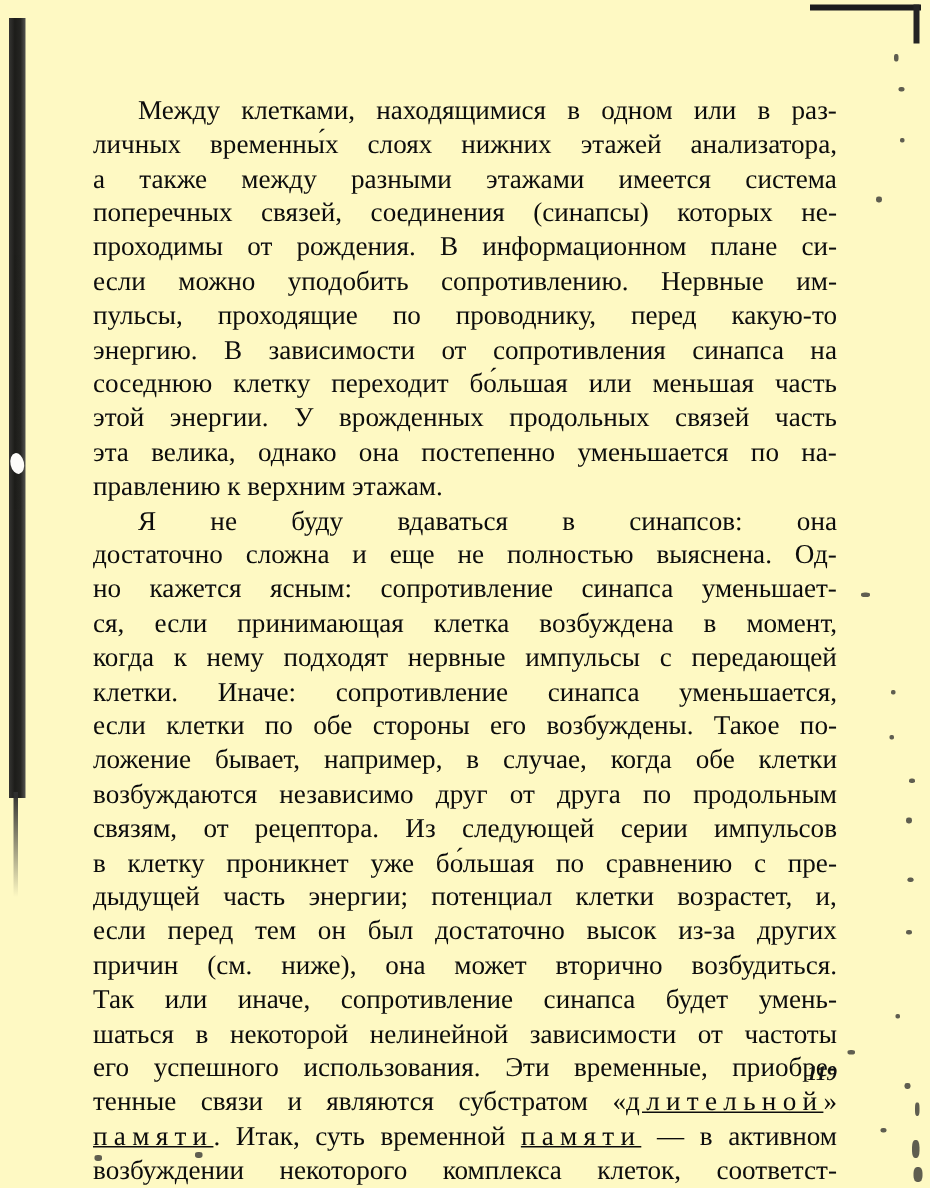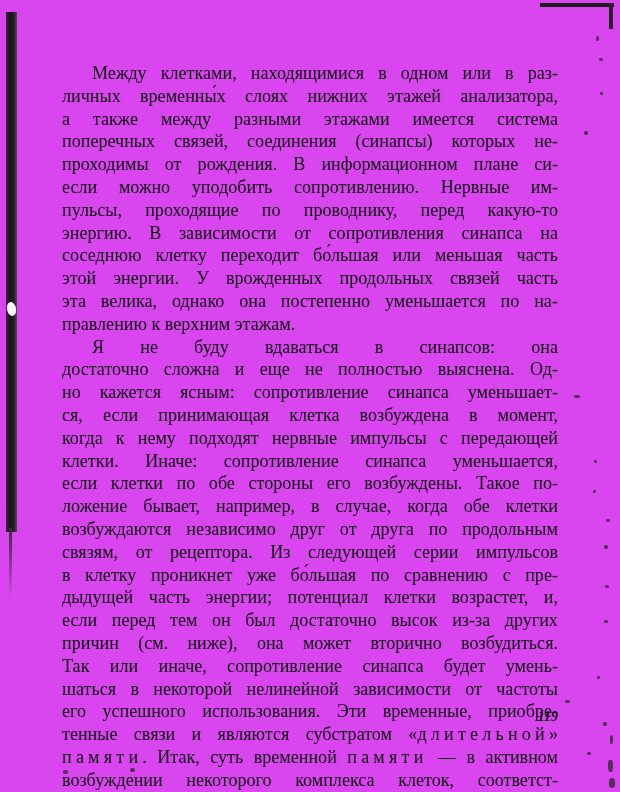--- a/index.html
+++ b/index.html
@@ -8,21 +8,21 @@
     padding: 0;
     background: #ffffff;
   }
   body {
     font-family: "Liberation Serif", "DejaVu Serif", serif;
   }
   .page {
     position: relative;
     width: 620px;
     height: 792px;
-    background: #d946ef;
+    background: #fef9c3;
     overflow: hidden;
   }
 
   
   .gutter-strip {
     position: absolute;
     left: 6px;
     top: 12px;
     width: 11px;
     height: 520px;
@@ -95,21 +95,21 @@
   
   .line.j {
     display: flex;
     justify-content: space-between;
     width: 496px;
   }
   .line.j > span { white-space: pre; }
   
   .line.last { display: block; }
 
-  .spaced { letter-spacing: 4.2px; }
+  .spaced { letter-spacing: 4.2px; text-decoration: underline; }
 
   .pagenum {
     position: absolute;
     left: 0;
     top: 709px;
     width: 558px;
     text-align: right;
     font-size: 14px;
     font-weight: bold;
     font-style: italic;

